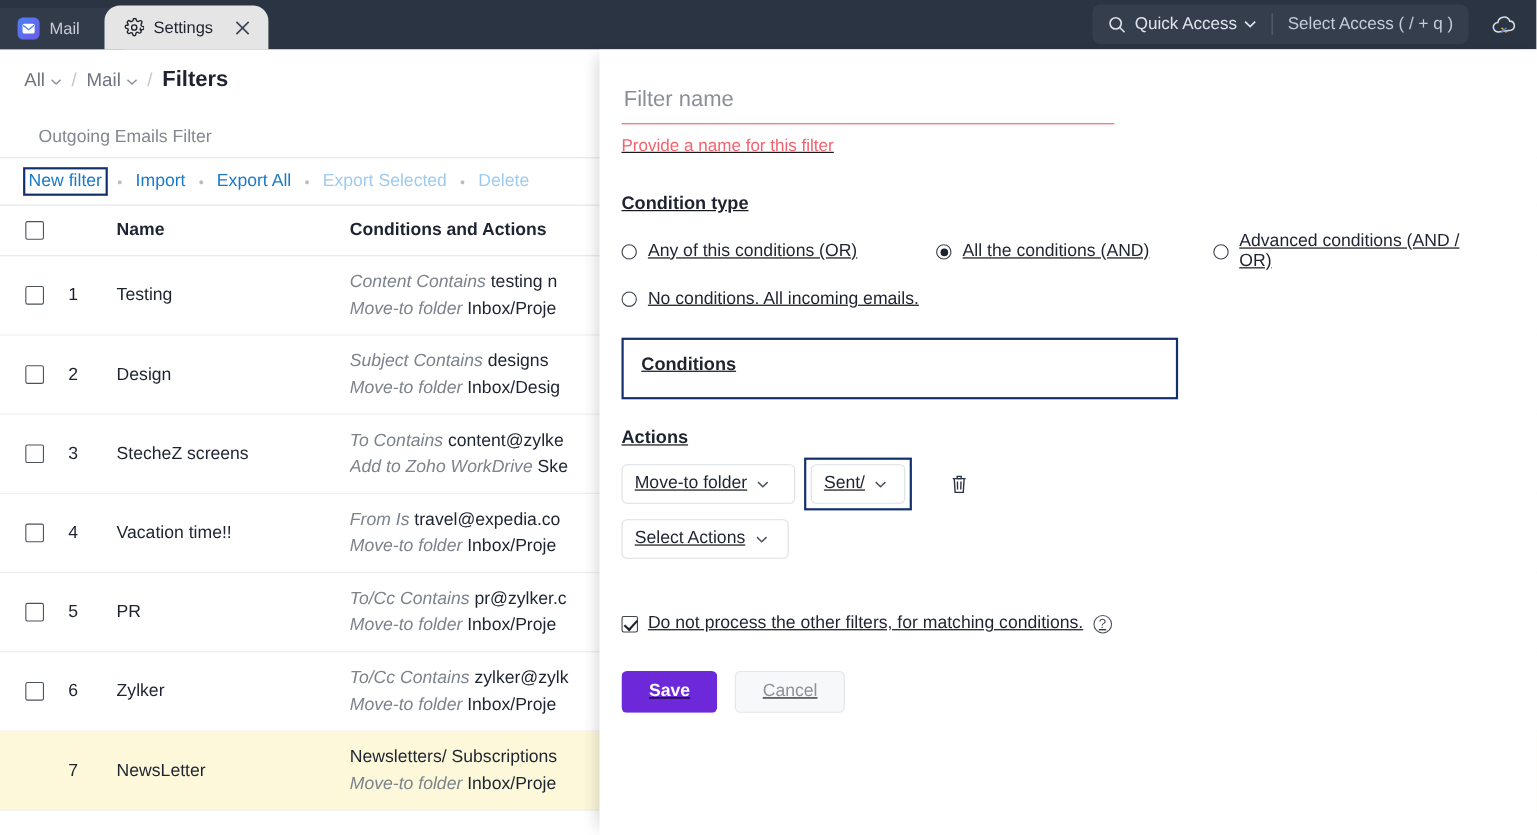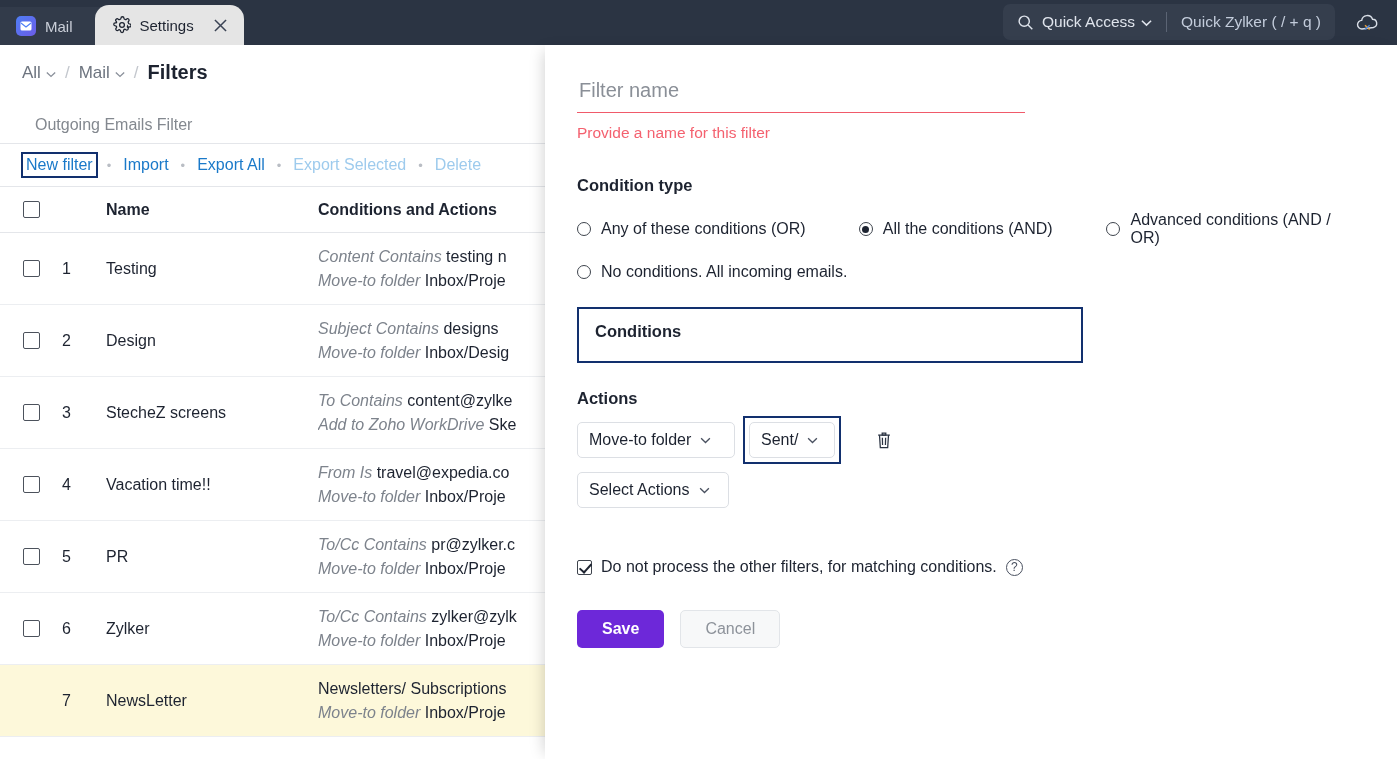--- a/index.html
+++ b/index.html
@@ -175,22 +175,23 @@
     display: inline-block;
   }
 
   
   .panel {
     position: absolute;
     top: 45px; left: 545px;
     width: 852px; height: 714px;
     background: #ffffff;
     box-shadow: -7px 0 14px -6px rgba(0,0,0,0.18);
-    padding: 28px 40px 0 32px;
+    padding: 28px 40px 0 20px;
     overflow: hidden;
+    text-decoration: underline;
   }
   .fname-wrap { position: relative; width: 448px; }
   .fname-input {
     width: 448px;
     border: none;
     border-bottom: 1.5px solid #f05a6a;
     outline: none;
     font-family: "Liberation Sans", sans-serif;
     font-size: 20px;
     color: #1d2330;
@@ -377,21 +378,21 @@
           </svg>
         </span>
         <span>Quick Access</span>
         <span class="qa-caret">
           <svg width="11" height="8" viewBox="0 0 12 8" fill="none" stroke="#dfe4ec" stroke-width="1.7">
             <path d="M1 1.5 L6 6.3 L11 1.5"></path>
           </svg>
         </span>
       </div>
       <div class="qa-divider"></div>
-      <div class="qa-right">Quick Zylker  ( / + q )</div>
+      <div class="qa-right">Select Access  ( / + q )</div>
     </div>
 
     <div class="cloud-btn">
       <svg width="26" height="21" viewBox="0 0 26 21" fill="none" stroke="#d9dee7" stroke-width="1.4">
         <path d="M7 16 a4.3 4.3 0 0 1 -0.3 -8.6 a5.6 5.6 0 0 1 10.8 -1.2 a4.2 4.2 0 0 1 0.9 8.3 Z"></path>
         <line x1="10" y1="12.2" x2="14.6" y2="16.4" stroke="#f1a33a"></line>
         <line x1="14.6" y1="12.2" x2="10" y2="16.4" stroke="#4f86d8"></line>
       </svg>
     </div>
   </div>
@@ -536,21 +537,21 @@
       <input class="fname-input" type="text" placeholder="Filter name" style="">
       <div class="fname-error">Provide a name for this filter</div>
     </div>
 
     <div class="cond-type">
       <div class="sec-title">Condition type</div>
 
       <div class="radio-row">
         <div class="radio-item" style="width:290px">
           <span class="radio"></span>
-          <span>Any of these conditions (OR)</span>
+          <span>Any of this conditions (OR)</span>
         </div>
         <div class="radio-item" style="width:255px">
           <span class="radio checked"></span>
           <span>All the conditions (AND)</span>
         </div>
         <div class="radio-item">
           <span class="radio"></span>
           <span>Advanced conditions (AND / OR)</span>
         </div>
       </div>

